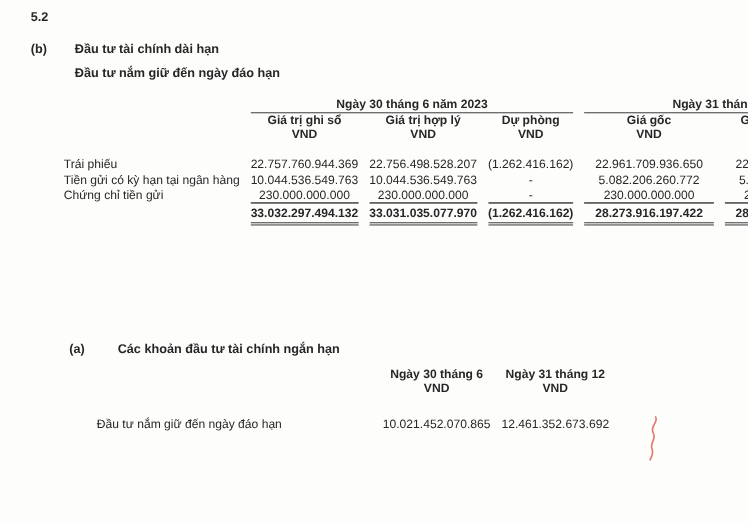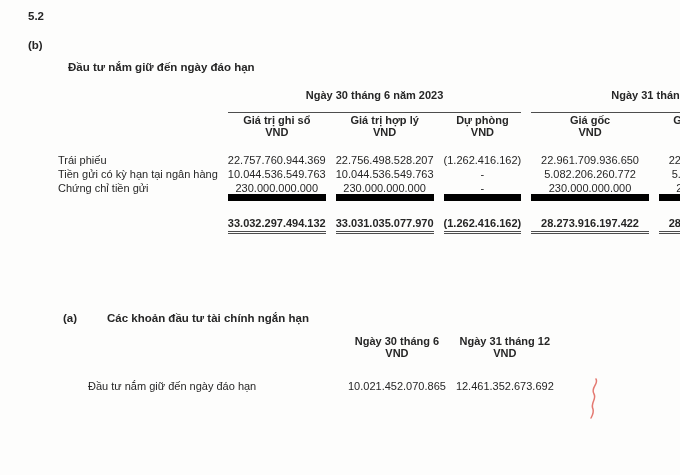--- a/index.html
+++ b/index.html
@@ -9,25 +9,25 @@
     color:#262626; font-size:11px;
   }
   .heading { position:absolute; display:flex; font-weight:bold; font-size:11.5px; white-space:nowrap; }
   .heading .idx { flex:0 0 40px; }
   .heading.sub .idx { flex:0 0 44px; }
 
   table { position:absolute; border-collapse:separate; border-spacing:10px 0; table-layout:fixed; }
   td { padding:0; white-space:nowrap; vertical-align:bottom; font-size:11px; overflow:visible; }
   .num { text-align:center; }
   .hdr td { font-weight:bold; }
-  td.datespan { border-bottom:1px solid #4d4d4d; text-align:center; font-weight:bold; padding-bottom:11px; }
+  td.datespan { border-bottom:1px solid #4d4d4d; text-align:center; font-weight:bold; padding-bottom:1px; }
   td.datespan.clip { padding-left:80px; }
   tr.total td.num {
-    border-top:7px solid #000000; border-bottom:3px double #4d4d4d;
-    font-weight:bold; padding-top:16px; padding-bottom:2px;
+    border-top:1px solid #000000; border-bottom:3px double #4d4d4d;
+    font-weight:bold; padding-top:3px; padding-bottom:2px;
   }
   
   .t1 tr.r-date td { height:17px; }
   .t1 tr.r-cols td { height:13px; }
   .t1 tr.r-vnd  td { height:12px; }
   .t1 tr.sp     td { height:14px; }
   .t1 tr.data   td { height:14px; }
   
   .t2 tr.r-d1 td { height:16px; }
   .t2 tr.r-d2 td { height:11px; }
@@ -41,20 +41,21 @@
 <body>
 
 <div class="page">
 
   <div class="heading" style="left:28px; top:10px;">
     <span class="idx">5.2</span>
   </div>
 
   <div class="heading" style="left:28px; top:39px;">
     <span class="idx">(b)</span>
+    <span>Đầu tư tài chính dài hạn</span>
   </div>
 
   <div class="heading" style="left:68px; top:61px;">
     <span>Đầu tư nắm giữ đến ngày đáo hạn</span>
   </div>
 
   <table class="t1" style="left:48px; top:84px;">
     <colgroup>
       <col style="width:158px">
         <col style="width:94px">

